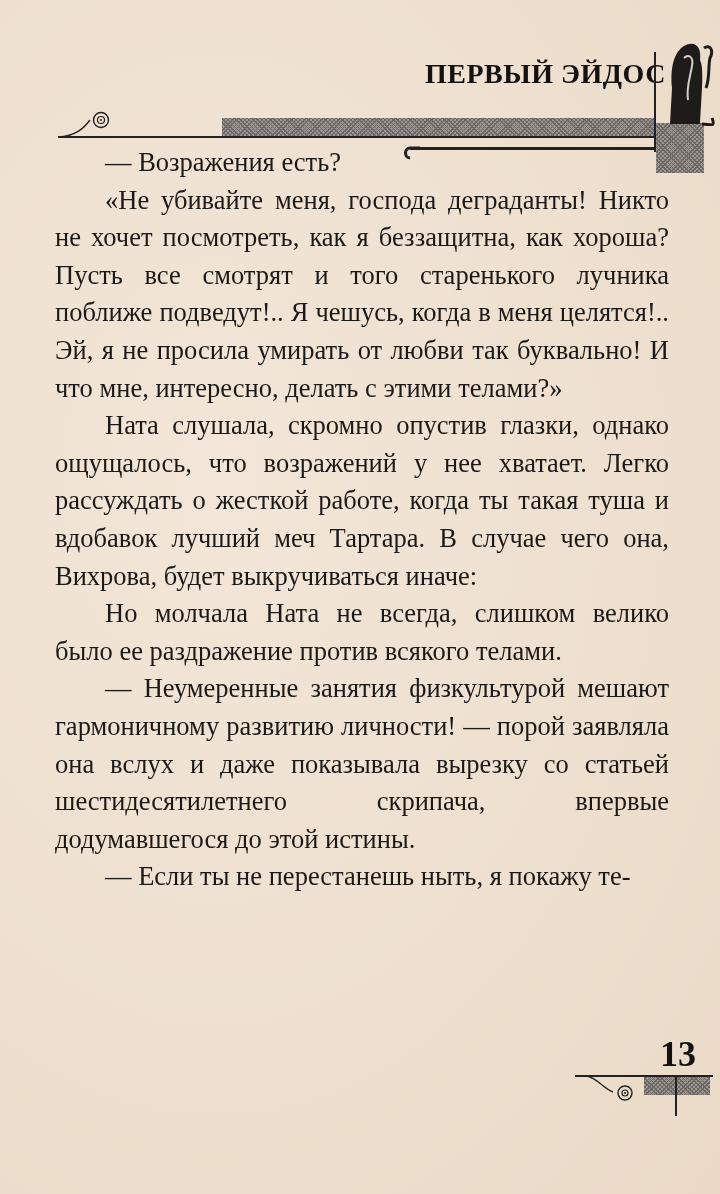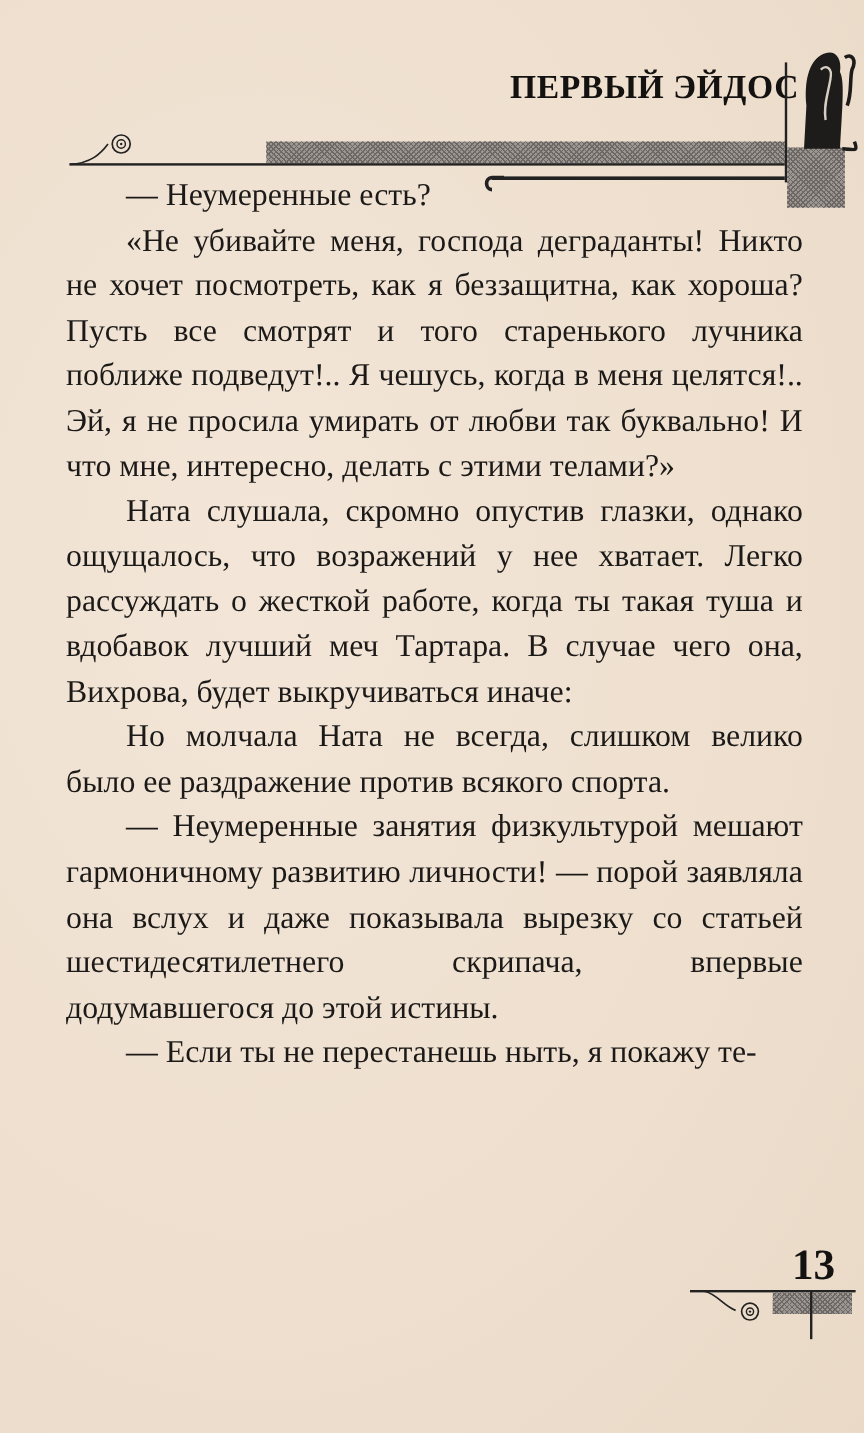--- a/index.html
+++ b/index.html
@@ -61,24 +61,24 @@
   <div class="hatch hdr-box"></div>
   <svg class="figure" viewBox="0 0 56 88">
     <path d="M10 86 L 12 50 C 10 30, 14 14, 24 8 C 34 2, 42 8, 40 22 C 44 30, 42 50, 40 86 Z" fill="#1e1c1a"></path>
     <path d="M24 20 C 28 16, 34 18, 32 28 C 30 40, 26 50, 28 62" stroke="#d8cfc4" stroke-width="2" fill="none"></path>
     <path d="M44 10 C 50 6, 54 12, 50 20 C 48 28, 50 40, 46 50" stroke="#1e1c1a" stroke-width="3" fill="none"></path>
     <path d="M42 86 C 50 86, 56 90, 52 80" stroke="#1e1c1a" stroke-width="3" fill="none"></path>
   </svg>
 </div>
 
 <div class="text-block">
-  <p class="indent">— Неумеренные есть?</p>
+  <p class="indent">— Возражения есть?</p>
   <p class="indent">«Не убивайте меня, господа деграданты! Никто не хочет посмотреть, как я беззащитна, как хороша? Пусть все смотрят и того старенького лучника поближе подведут!.. Я чешусь, когда в меня целятся!.. Эй, я не просила умирать от любви так буквально! И что мне, интересно, делать с этими телами?»</p>
   <p class="indent">Ната слушала, скромно опустив глазки, однако ощущалось, что возражений у нее хватает. Легко рассуждать о жесткой работе, когда ты такая туша и вдобавок лучший меч Тартара. В случае чего она, Вихрова, будет выкручиваться иначе:</p>
-  <p class="indent">Но молчала Ната не всегда, слишком велико было ее раздражение против всякого спорта.</p>
+  <p class="indent">Но молчала Ната не всегда, слишком велико было ее раздражение против всякого телами.</p>
   <p class="indent">— Неумеренные занятия физкультурой мешают гармоничному развитию личности! — порой заявляла она вслух и даже показывала вырезку со статьей шестидесятилетнего скрипача, впервые додумавшегося до этой истины.</p>
   <p class="indent">— Если ты не перестанешь ныть, я покажу те-</p>
 </div>
 
 <div class="page-number">13</div>
 <div>
   <svg class="swirl" style="left:575px;top:1074px" width="80" height="34" viewBox="0 0 80 34">
     <path d="M0 2 L 12 2 C 22 4, 28 14, 38 18" stroke="#222" stroke-width="1.4" fill="none"></path>
     <circle cx="50" cy="19" r="7" stroke="#222" stroke-width="1.4" fill="none"></circle>
     <circle cx="50" cy="19" r="3" stroke="#222" stroke-width="1.2" fill="none"></circle>

